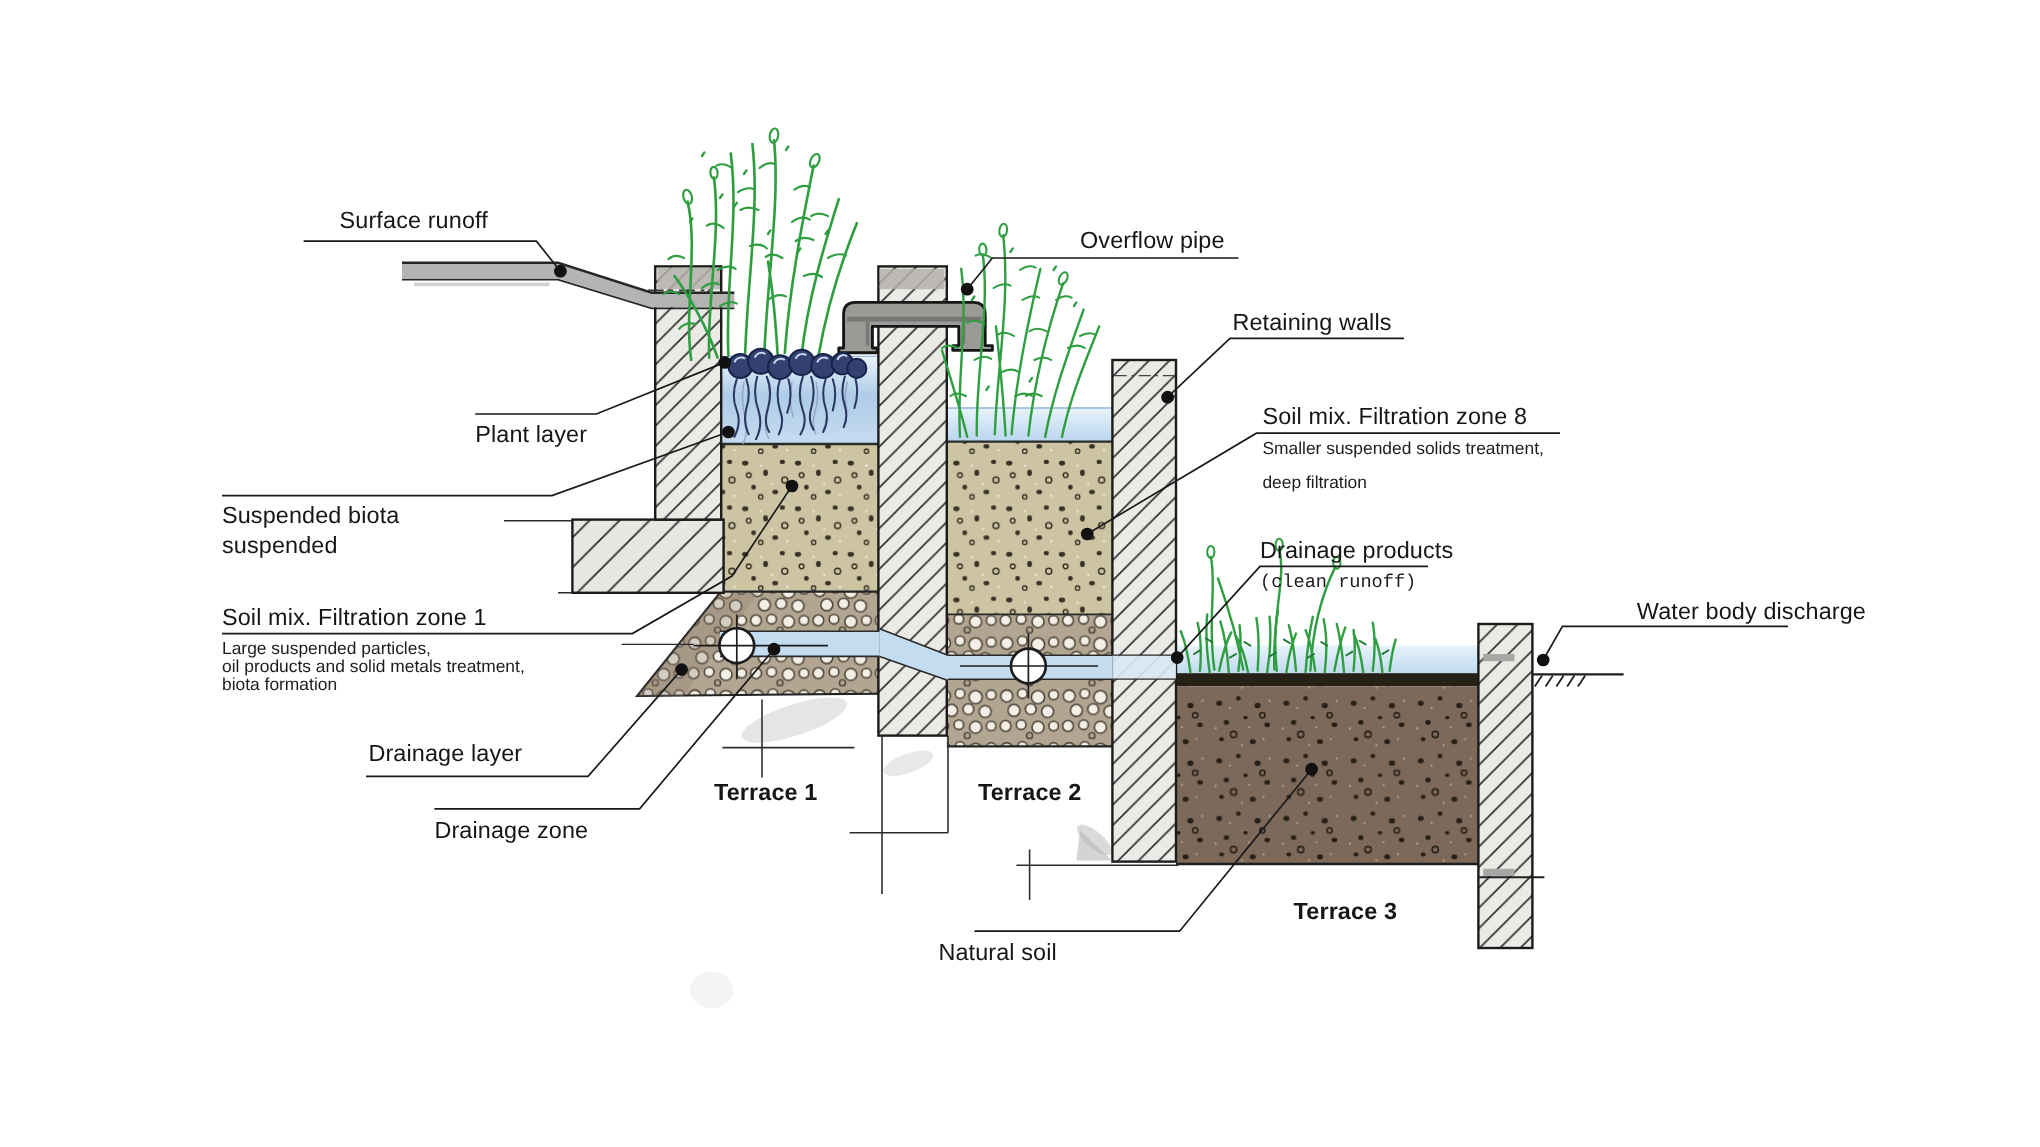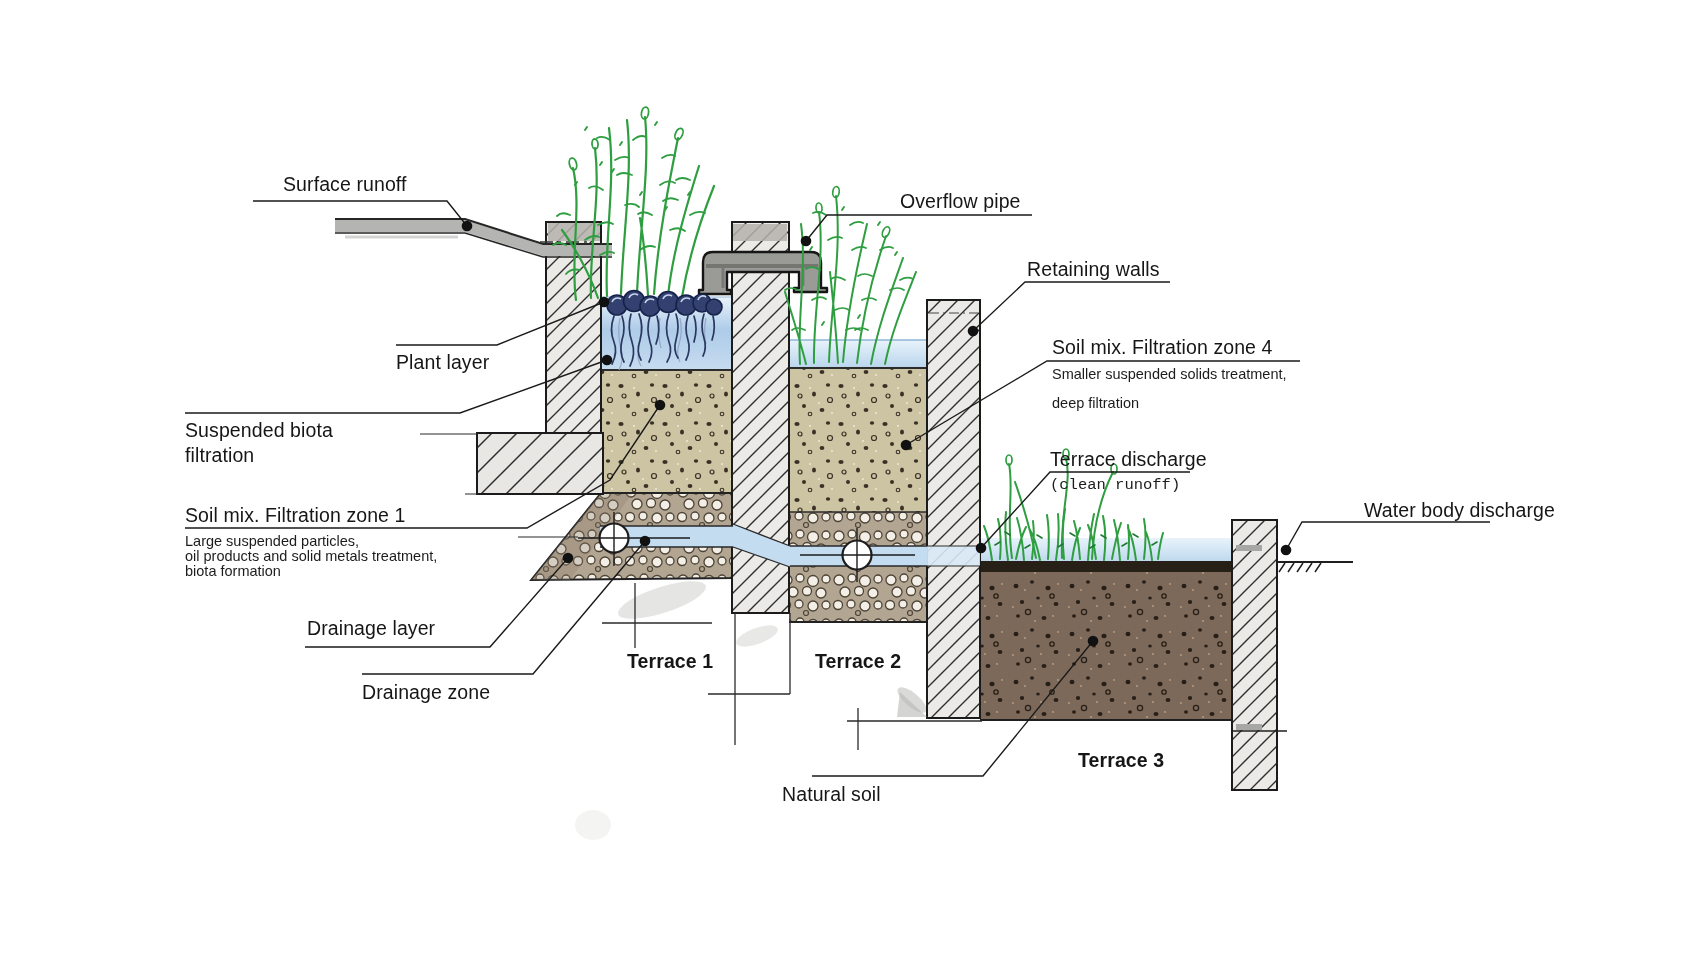--- a/index.html
+++ b/index.html
@@ -265,33 +265,33 @@
         <circle cx="906" cy="445" r="5.3"></circle>
     <circle cx="981" cy="548" r="5.3"></circle>
         <circle cx="1286" cy="550" r="5.3"></circle>
         <circle cx="1093" cy="641" r="5.3"></circle>
   </g>
 </svg>
 
 <div class="lbl" style="left:283px;top:173px">Surface runoff</div>
 <div class="lbl" style="left:396px;top:351px">Plant layer</div>
 <div class="lbl" style="left:185px;top:419px">Suspended biota</div>
-<div class="lbl" style="left:185px;top:444px">filtration</div>
+<div class="lbl" style="left:185px;top:444px">suspended</div>
 <div class="lbl" style="left:185px;top:504px">Soil mix. Filtration zone 1</div>
 <div class="sub" style="left:185px;top:534px">Large suspended particles,</div>
 <div class="sub" style="left:185px;top:549px">oil products and solid metals treatment,</div>
 <div class="sub" style="left:185px;top:564px">biota formation</div>
 <div class="lbl" style="left:307px;top:617px">Drainage layer</div>
 <div class="lbl" style="left:362px;top:681px">Drainage zone</div>
 <div class="lbl" style="left:900px;top:190px">Overflow pipe</div>
 <div class="lbl" style="left:1027px;top:258px">Retaining walls</div>
-<div class="lbl" style="left:1052px;top:336px">Soil mix. Filtration zone 4</div>
+<div class="lbl" style="left:1052px;top:336px">Soil mix. Filtration zone 8</div>
 <div class="sub" style="left:1052px;top:367px">Smaller suspended solids treatment,</div>
 <div class="sub" style="left:1052px;top:396px">deep filtration</div>
-<div class="lbl" style="left:1050px;top:448px">Terrace discharge</div>
+<div class="lbl" style="left:1050px;top:448px">Drainage products</div>
 <div class="sub paren" style="left:1050px;top:477px">(clean runoff)</div>
 <div class="lbl" style="left:1364px;top:499px">Water body discharge</div>
 <div class="lbl" style="left:782px;top:783px">Natural soil</div>
-<div class="lbl bold" style="left:627px;top:650px">Terrace 1</div>
+<div class="lbl bold" style="left:595px;top:650px">Terrace 1</div>
 <div class="lbl bold" style="left:815px;top:650px">Terrace 2</div>
 <div class="lbl bold" style="left:1078px;top:749px">Terrace 3</div>
 
 </div>
 
 </body></html>

